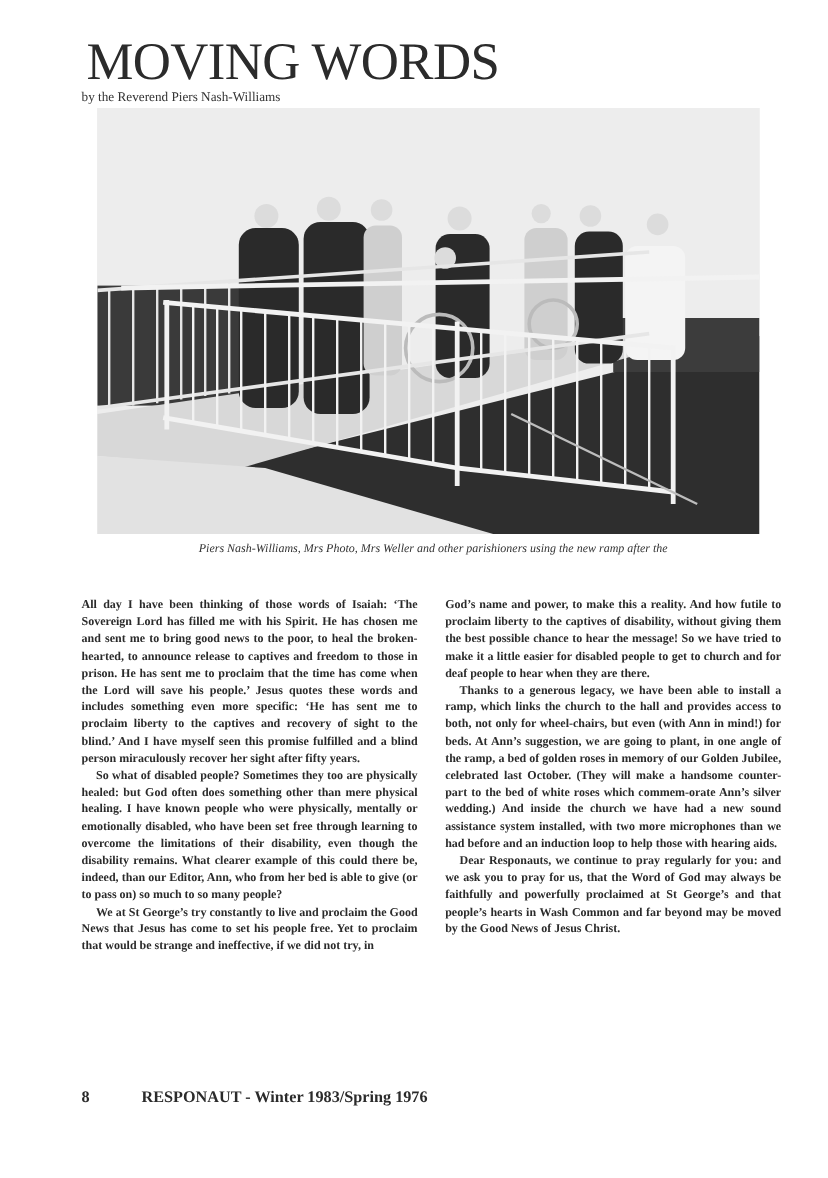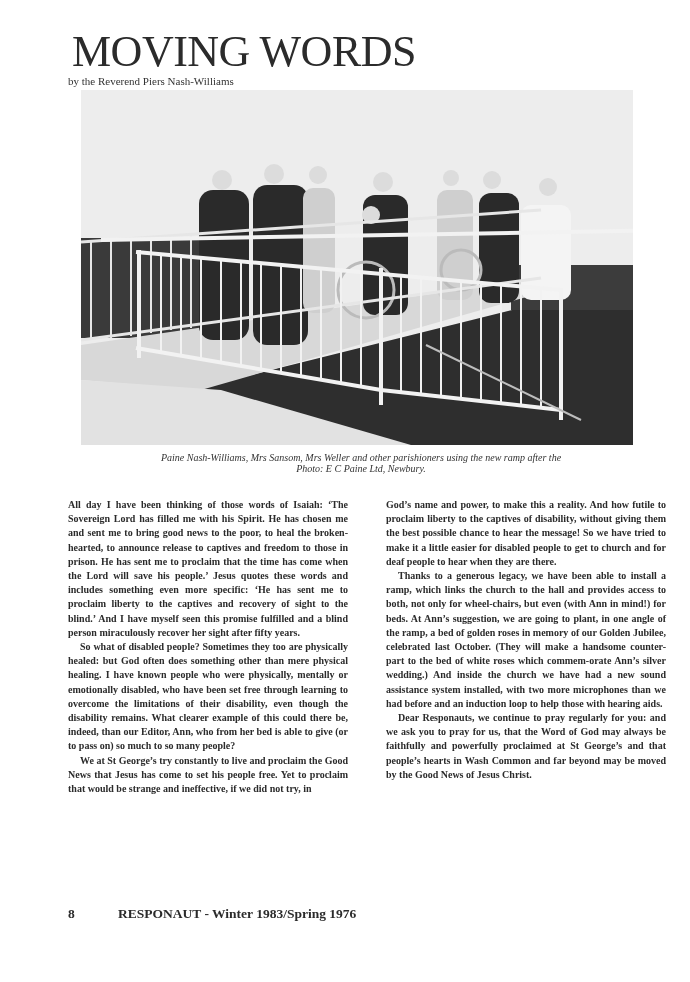--- a/index.html
+++ b/index.html
@@ -24,21 +24,21 @@
     position: absolute; left: 120px; top: 452px; width: 482px; text-align: center;
     font-style: italic; font-size: 10px; line-height: 11px; color: #333;
   }
   .col {
     position: absolute; top: 498px; width: 280px;
     font-size: 10px; line-height: 14.2px; text-align: justify; color: #2b2b2b; font-weight: bold;
   }
   .col p { margin: 0; }
   .col p.indent { text-indent: 12px; }
   .col-left { left: 68px; }
-  .col-right { left: 386px; }
+  .col-right { left: 371px; }
   .footer {
     position: absolute; left: 68px; top: 906px; font-weight: bold; font-size: 13.5px; color: #2b2b2b;
   }
   .footer .page-num { display: inline-block; width: 50px; }
 </style>
 </head>
 <body>
 
 <h1 class="title">MOVING WORDS</h1>
 <div class="byline">by the Reverend Piers Nash-Williams</div>
@@ -123,22 +123,21 @@
       <line x1="400" y1="193" x2="400" y2="312"></line>
         <line x1="420" y1="195" x2="420" y2="314"></line>
       <line x1="440" y1="196" x2="440" y2="316"></line>
         <line x1="460" y1="198" x2="460" y2="318"></line>
     </g>
     <line x1="345" y1="255" x2="500" y2="330" stroke="#bdbdbd" stroke-width="2"></line>
   </svg>
 </div>
 
 <div class="caption">
-  <div>Paine Nash-Williams, Mrs Sansom, Mrs Weller and other parishioners using the new ramp after the</div>
-  <div>Photo: E C Paine Ltd, Newbury.</div>
+  <div>Piers Nash-Williams, Mrs Photo, Mrs Weller and other parishioners using the new ramp after the</div>
 </div>
 
 <div class="col col-left">
   <p>All day I have been thinking of those words of Isaiah: ‘The Sovereign Lord has filled me with his Spirit. He has chosen me and sent me to bring good news to the poor, to heal the broken-hearted, to announce release to captives and freedom to those in prison. He has sent me to proclaim that the time has come when the Lord will save his people.’ Jesus quotes these words and includes something even more specific: ‘He has sent me to proclaim liberty to the captives and recovery of sight to the blind.’ And I have myself seen this promise fulfilled and a blind person miraculously recover her sight after fifty years.</p>
   <p class="indent">So what of disabled people? Sometimes they too are physically healed: but God often does something other than mere physical healing. I have known people who were physically, mentally or emotionally disabled, who have been set free through learning to overcome the limitations of their disability, even though the disability remains. What clearer example of this could there be, indeed, than our Editor, Ann, who from her bed is able to give (or to pass on) so much to so many people?</p>
   <p class="indent">We at St George’s try constantly to live and proclaim the Good News that Jesus has come to set his people free. Yet to proclaim that would be strange and ineffective, if we did not try, in</p>
 </div>
 
 <div class="col col-right">
   <p>God’s name and power, to make this a reality. And how futile to proclaim liberty to the captives of disability, without giving them the best possible chance to hear the message! So we have tried to make it a little easier for disabled people to get to church and for deaf people to hear when they are there.</p>

